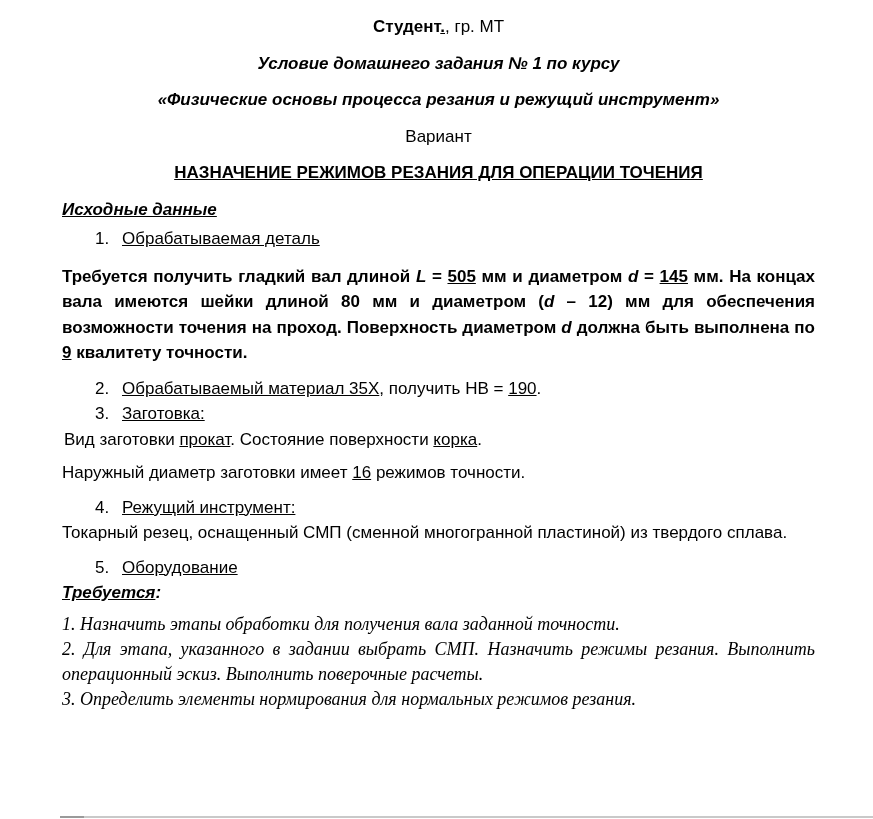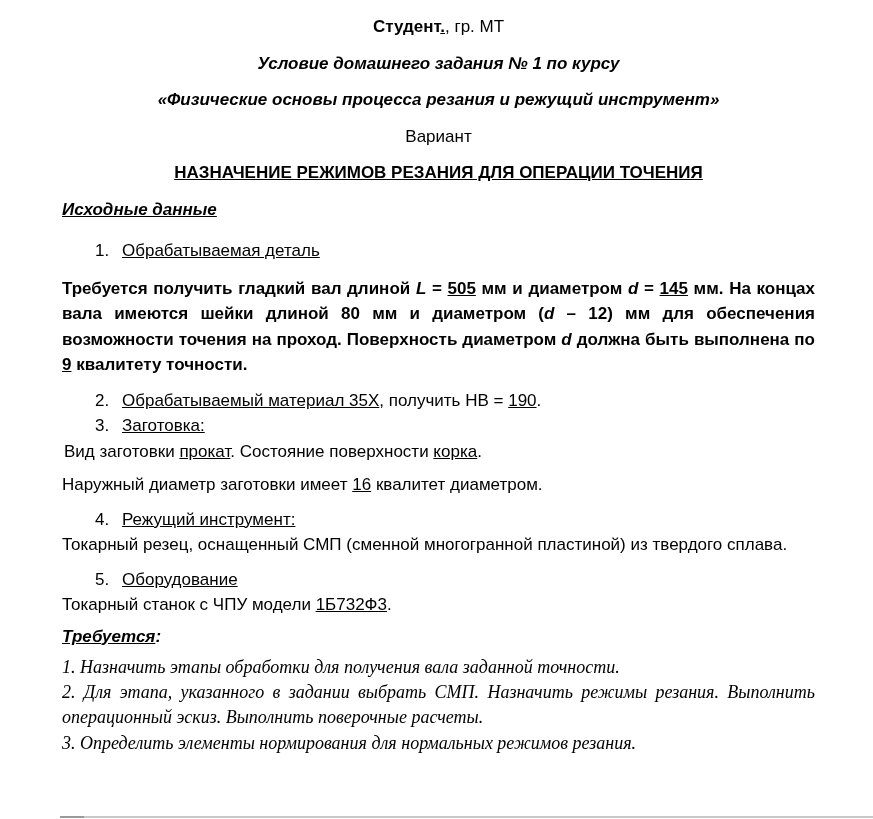--- a/index.html
+++ b/index.html
@@ -24,21 +24,21 @@
     position: relative;
   }
   p { margin: 0; }
   .center { text-align: center; }
   .just { text-align: justify; }
   .b { font-weight: bold; }
   .i { font-style: italic; }
   .bi { font-weight: bold; font-style: italic; }
   .u-text { text-decoration: underline; }
   .hline { margin-bottom: 11px; }
-  .section-heading { margin-bottom: 16px; }
+  .section-heading { margin-bottom: 4px; }
   .li-head { padding-left: 33px; }
   .num { display: inline-block; min-width: 27px; }
   .para { margin: 12px 0 10px 0; font-weight: bold; }
   .para-tight { margin: 0 0 8px 2px; }
   .para-mid { margin: 0 0 9px 0; }
   .para-small { margin: 0 0 6px 0; }
   .item-gap { margin-bottom: 32px; }
   .required-heading { margin-bottom: 6px; }
   .serif-item {
     font-family: "Liberation Serif", serif;
@@ -93,35 +93,34 @@
     <div class="li-head">
       <span class="num">2.</span><span class="u-text">Обрабатываемый материал 35Х</span><span>, получить НВ = </span><span class="u-text">190</span><span>.</span>
     </div>
   </div>
 
   <div class="li">
     <div class="li-head">
       <span class="num">3.</span><span class="u-text">Заготовка:</span>
     </div>
     <p class="para-tight just"><span>Вид заготовки </span><span class="u-text">прокат</span><span>. Состояние поверхности </span><span class="u-text">корка</span><span>.</span></p>
-    <p class="para-mid just"><span>Наружный диаметр заготовки имеет </span><span class="u-text">16</span><span> квалитет диаметром.</span></p>
+    <p class="para-mid just"><span>Наружный диаметр заготовки имеет </span><span class="u-text">16</span><span> режимов точности.</span></p>
   </div>
 
   <div class="li">
     <div class="li-head">
       <span class="num">4.</span><span class="u-text">Режущий инструмент:</span>
     </div>
     <p class="para-mid just">Токарный резец, оснащенный СМП (сменной многогранной пластиной) из твердого сплава.</p>
   </div>
 
   <div class="li">
     <div class="li-head">
       <span class="num">5.</span><span class="u-text">Оборудование</span>
     </div>
-    <p class="para-small just"><span>Токарный станок с ЧПУ модели </span><span class="u-text">1Б732Ф3</span><span>.</span></p>
   </div>
 
 
   <p class="required-heading"><span class="bi u-text">Требуется</span><span class="bi">:</span></p>
 
   <p class="serif-item">1. Назначить этапы обработки для получения вала заданной точности.</p>
   <p class="serif-item">2. Для этапа, указанного в задании выбрать СМП. Назначить режимы резания. Выполнить операционный эскиз. Выполнить поверочные расчеты.</p>
   <p class="serif-item">3. Определить элементы нормирования для нормальных режимов резания.</p>
 
   <div class="bottom-edge"></div>

